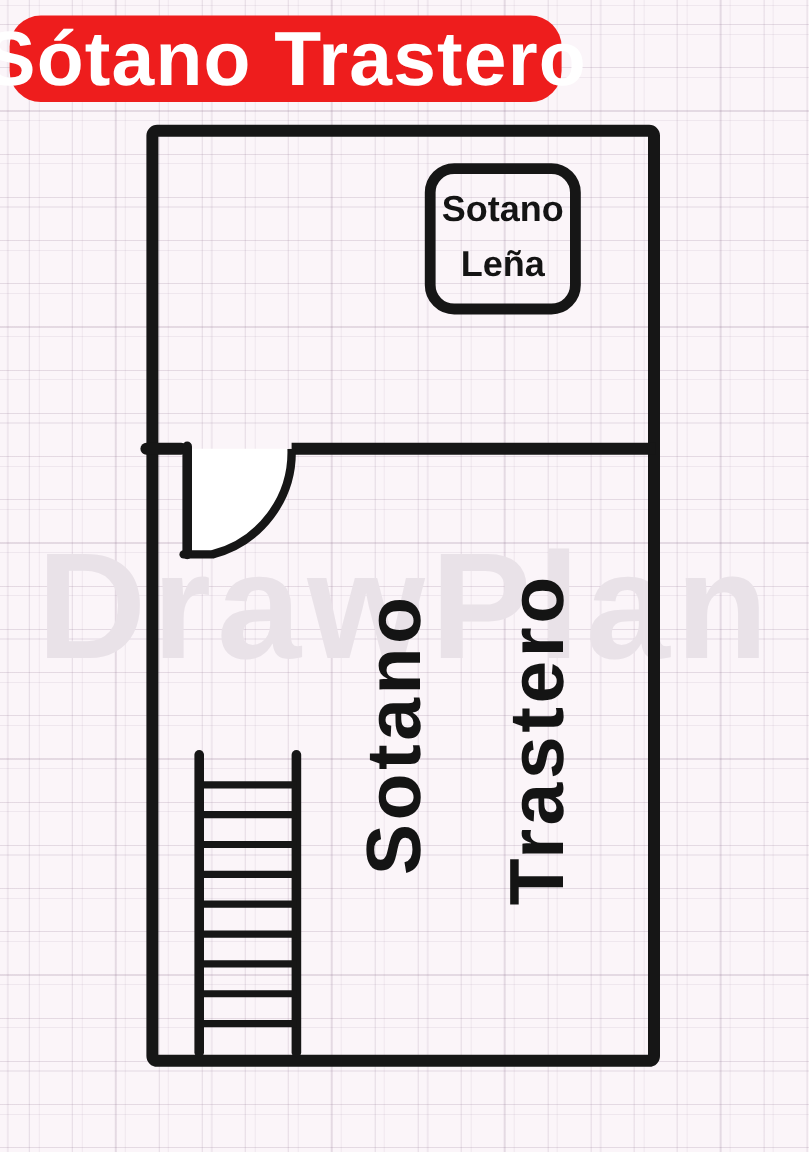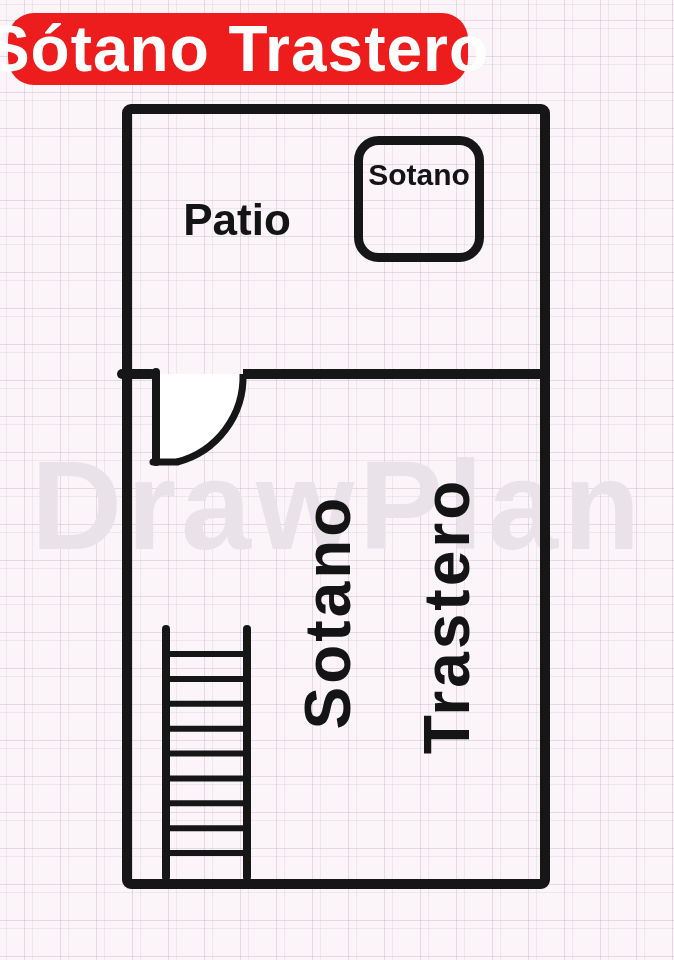--- a/index.html
+++ b/index.html
@@ -82,25 +82,25 @@
           <line x1="166" x2="247" y1="778.375" y2="778.375"></line>
           <line x1="166" x2="247" y1="803.25" y2="803.25"></line>
           <line x1="166" x2="247" y1="828.125" y2="828.125"></line>
           <line x1="166" x2="247" y1="853" y2="853"></line>
         </g>
     </g>
   </g>
 </svg>
 
 <div class="label patio-label">
-  <span style="display:block">Patio</span>
 </div>
 
 <div class="label horno-label">
   <span style="display:block">Sotano</span>
+  <span style="display:block">Leña</span>
 </div>
 
 <div class="label rot sotano-word1">Sotano</div>
 <div class="label rot sotano-word2">Trastero</div>
 
 <div class="banner" style="background: rgb(238, 29, 29);">
   <span class="banner-text" style="color: rgb(255, 255, 255);">Sótano Trastero</span>
 </div>
 
 </body></html>

